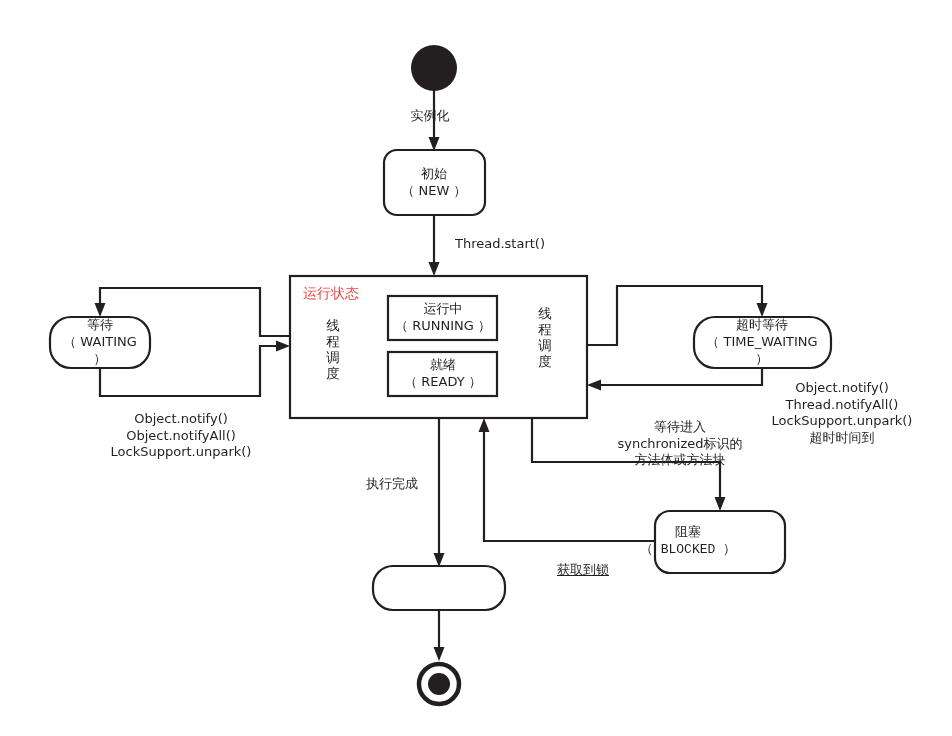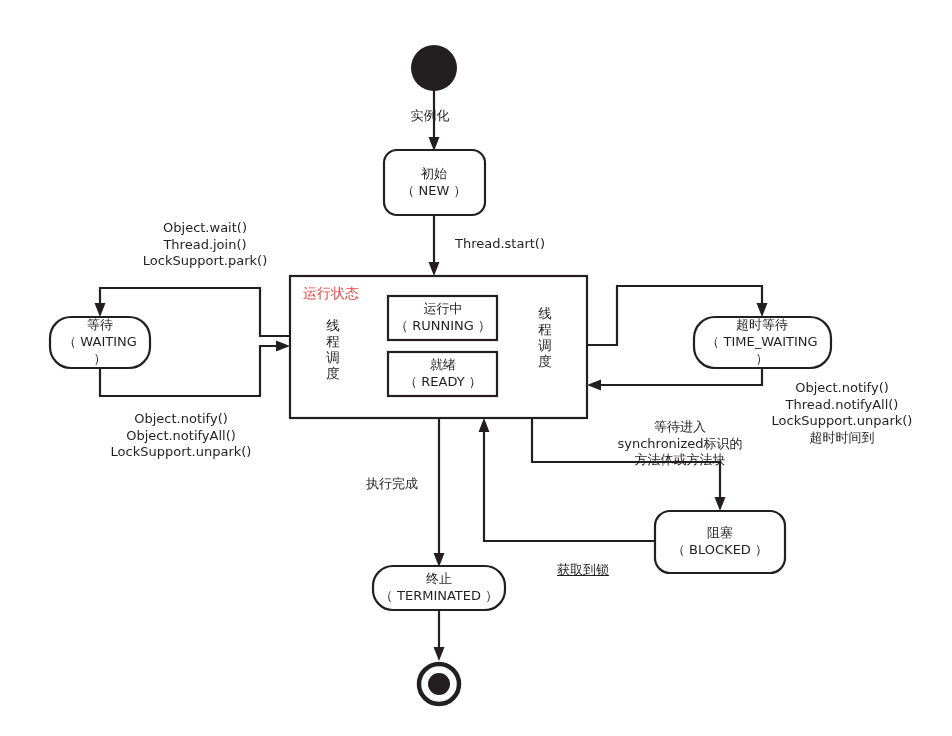--- a/index.html
+++ b/index.html
@@ -183,35 +183,30 @@
     <div>（ WAITING</div>
     <div>）</div>
   </div>
 
   <div class="node-text-block" style="left:762px; top:342px;">
     <div>超时等待</div>
     <div>（ TIME_WAITING</div>
     <div>）</div>
   </div>
 
-  <div class="node-text-block" style="left:720px; top:542px;">
+  <div class="node-text-block" style="left:688px; top:542px;font-family:Liberation Mono, monospace;">
     <div>阻塞</div>
     <div>（ BLOCKED ）</div>
   </div>
 
-  <div class="node-text-block" style="left:439px; top:588px;">
-    <div>终止</div>
-    <div>（ TERMINATED ）</div>
-  </div>
 
   <div class="edge-label" style="left:430px; top:108px;">实例化</div>
 
   <div class="edge-label left-aligned" style="left:455px; top:236px;">Thread.start()</div>
 
-  <div class="edge-label" style="left:205px; top:220px;"><div>Object.wait()</div><div>Thread.join()</div><div>LockSupport.park()</div></div>
 
   <div class="edge-label" style="left:181px; top:411px;"><div>Object.notify()</div><div>Object.notifyAll()</div><div>LockSupport.unpark()</div></div>
 
 
   <div class="edge-label" style="left:842px; top:380px;"><div>Object.notify()</div><div>Thread.notifyAll()</div><div>LockSupport.unpark()</div><div>超时时间到</div></div>
 
   <div class="edge-label" style="left:632px; top:419px;margin-left:48px;"><div>等待进入</div><div>synchronized标识的</div><div>方法体或方法块</div></div>
 
   <div class="edge-label" style="left:583px; top:562px;text-decoration:underline;">获取到锁</div>
 

